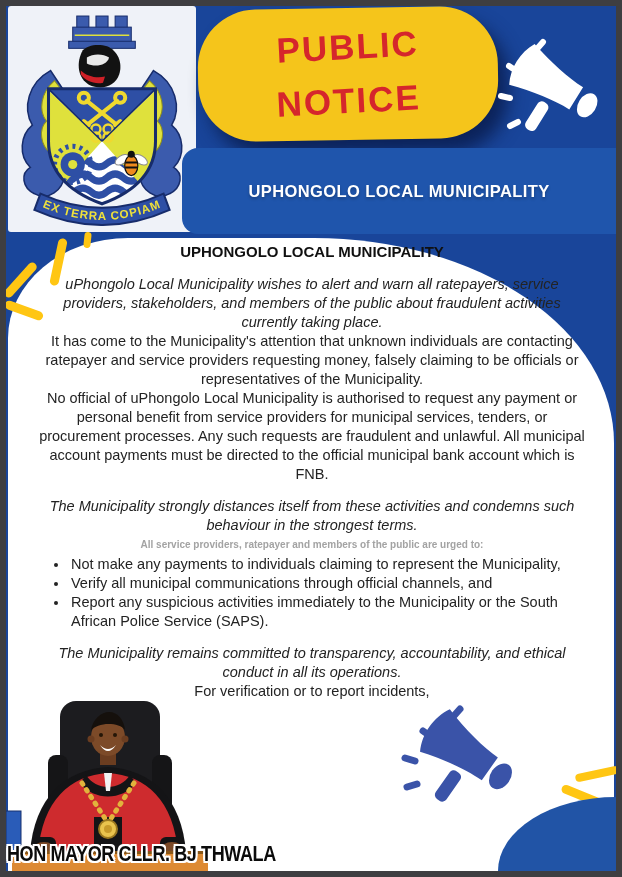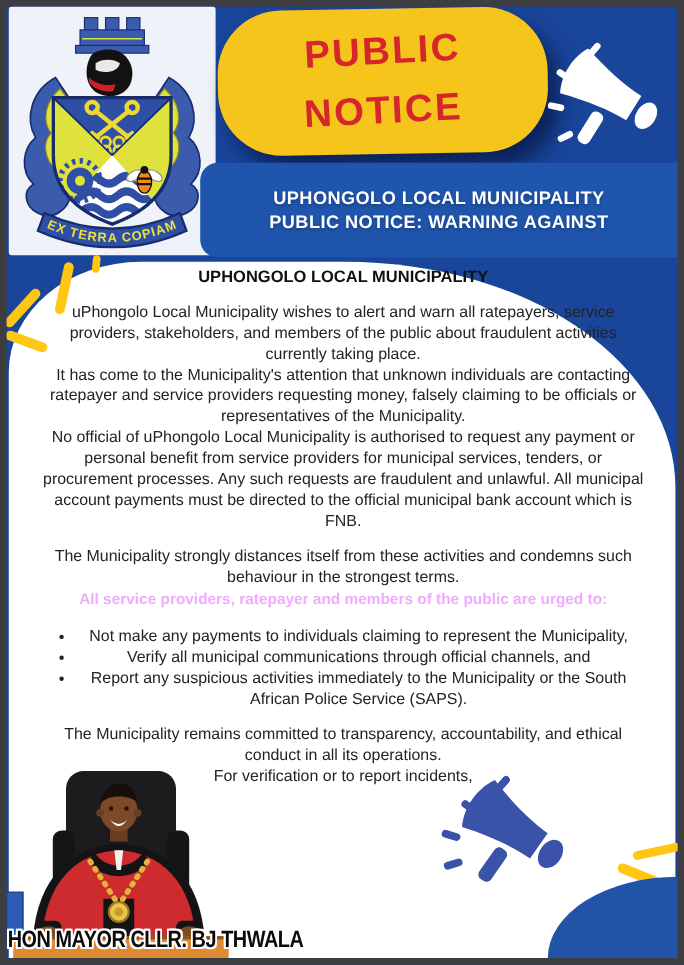--- a/index.html
+++ b/index.html
@@ -54,24 +54,24 @@
   .ray{ position:absolute; background:#FFC613; border-radius:6px; }
   .mega{ position:absolute; }
   
   .content{
     position:absolute; left:30px; top:236px; width:552px;
     text-align:center; color:#232323;
     font-size:14.5px; line-height:19px; font-weight:500;
   }
   .content p{margin:0;}
   .c-title{ font-weight:800; font-size:15px; color:#101010; line-height:19.5px;}
-  .mt{ margin-top:13px !important; }
-  .bold-line{ font-weight:800; font-size:14px; color:#f0abfc;}
+  .mt{ margin-top:13px !important;font-style:italic; }
+  .bold-line{ font-weight:800; font-size:10px; color:#a3a3a3;}
   .bullets{
-    text-align:center; width:512px; margin:16px auto 0; padding:0 0 0 26px;
+    text-align:left; width:512px; margin:1px auto 0; padding:0 0 0 26px;
     list-style:disc outside;
   }
   .bullets li{ margin:0; padding-left:2px; }
   
   .mayor{ position:absolute; left:0; bottom:0; width:202px; height:172px; }
   .mayor-caption{
     position:absolute; left:1px; bottom:4px;
     font-weight:800; font-size:21.5px; color:#0b0b0b;
     letter-spacing:-0.5px; white-space:nowrap;
     transform:scaleX(0.84); transform-origin:left center;
@@ -175,21 +175,20 @@
     </g>
     <g transform="translate(68,62) rotate(32)" fill="#ffffff">
       <path d="M-52,-24 C-28,-17 -6,-13 12,-13 L12,13 C-6,13 -28,17 -52,24 C-60,9 -60,-9 -52,-24 Z"></path>
       <ellipse cx="25" cy="0" rx="9" ry="13"></ellipse>
       <rect x="-18" y="20" width="12" height="32" rx="5"></rect>
     </g>
   </svg>
 
   <div class="band">
     <div class="band-line">UPHONGOLO LOCAL MUNICIPALITY</div>
-    <div class="band-line">PUBLIC NOTICE: WARNING AGAINST</div>
   </div>
 
   <div class="blob"></div>
 
   <div class="ray" style="left:48px; top:232px; width:9px;  height:48px; transform:rotate(12deg);"></div>
   <div class="ray" style="left:10px; top:252px; width:9px;  height:44px; transform:rotate(42deg);"></div>
   <div class="ray" style="left:-2px; top:300px; width:40px; height:9px;  transform:rotate(20deg);"></div>
   <div class="ray" style="left:78px; top:226px; width:7px;  height:16px; transform:rotate(6deg);"></div>
 
   <div class="content">

